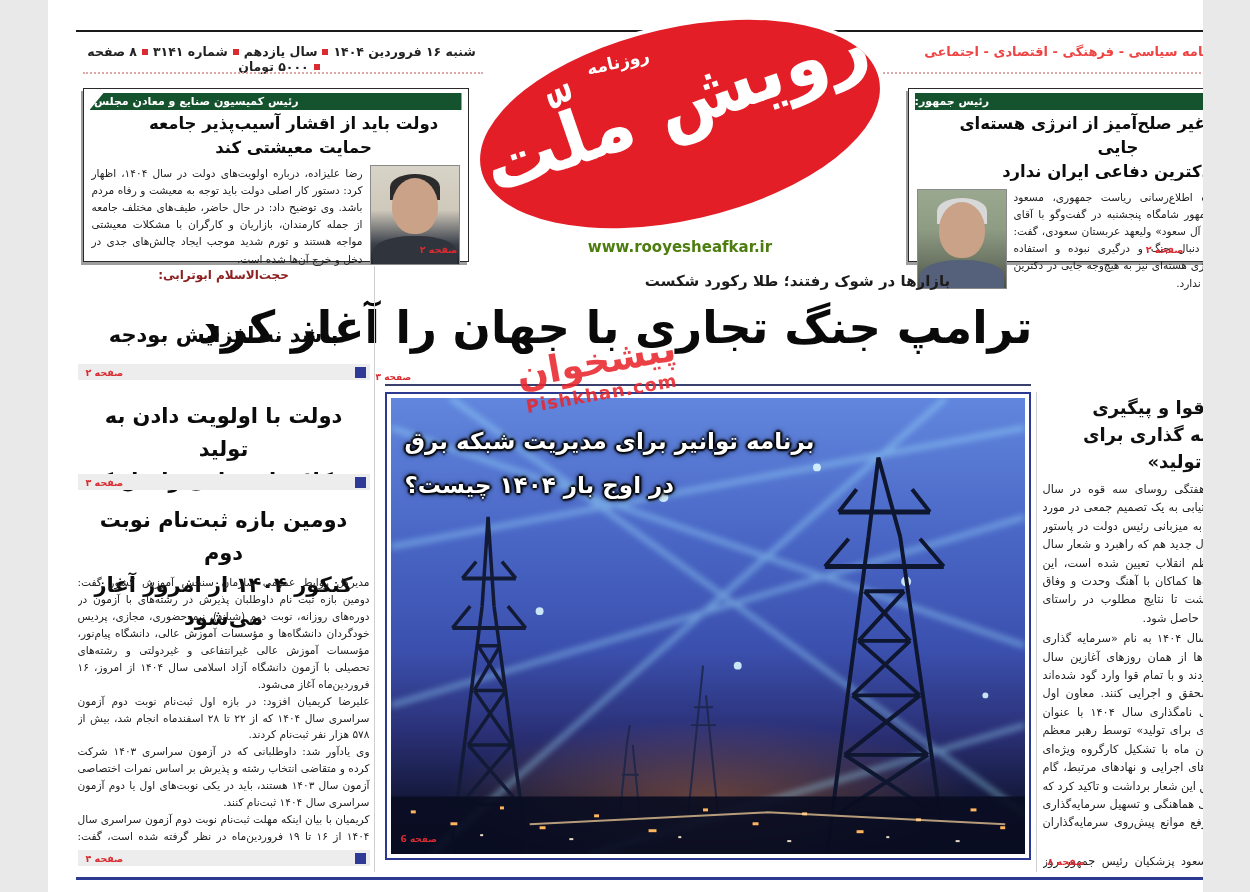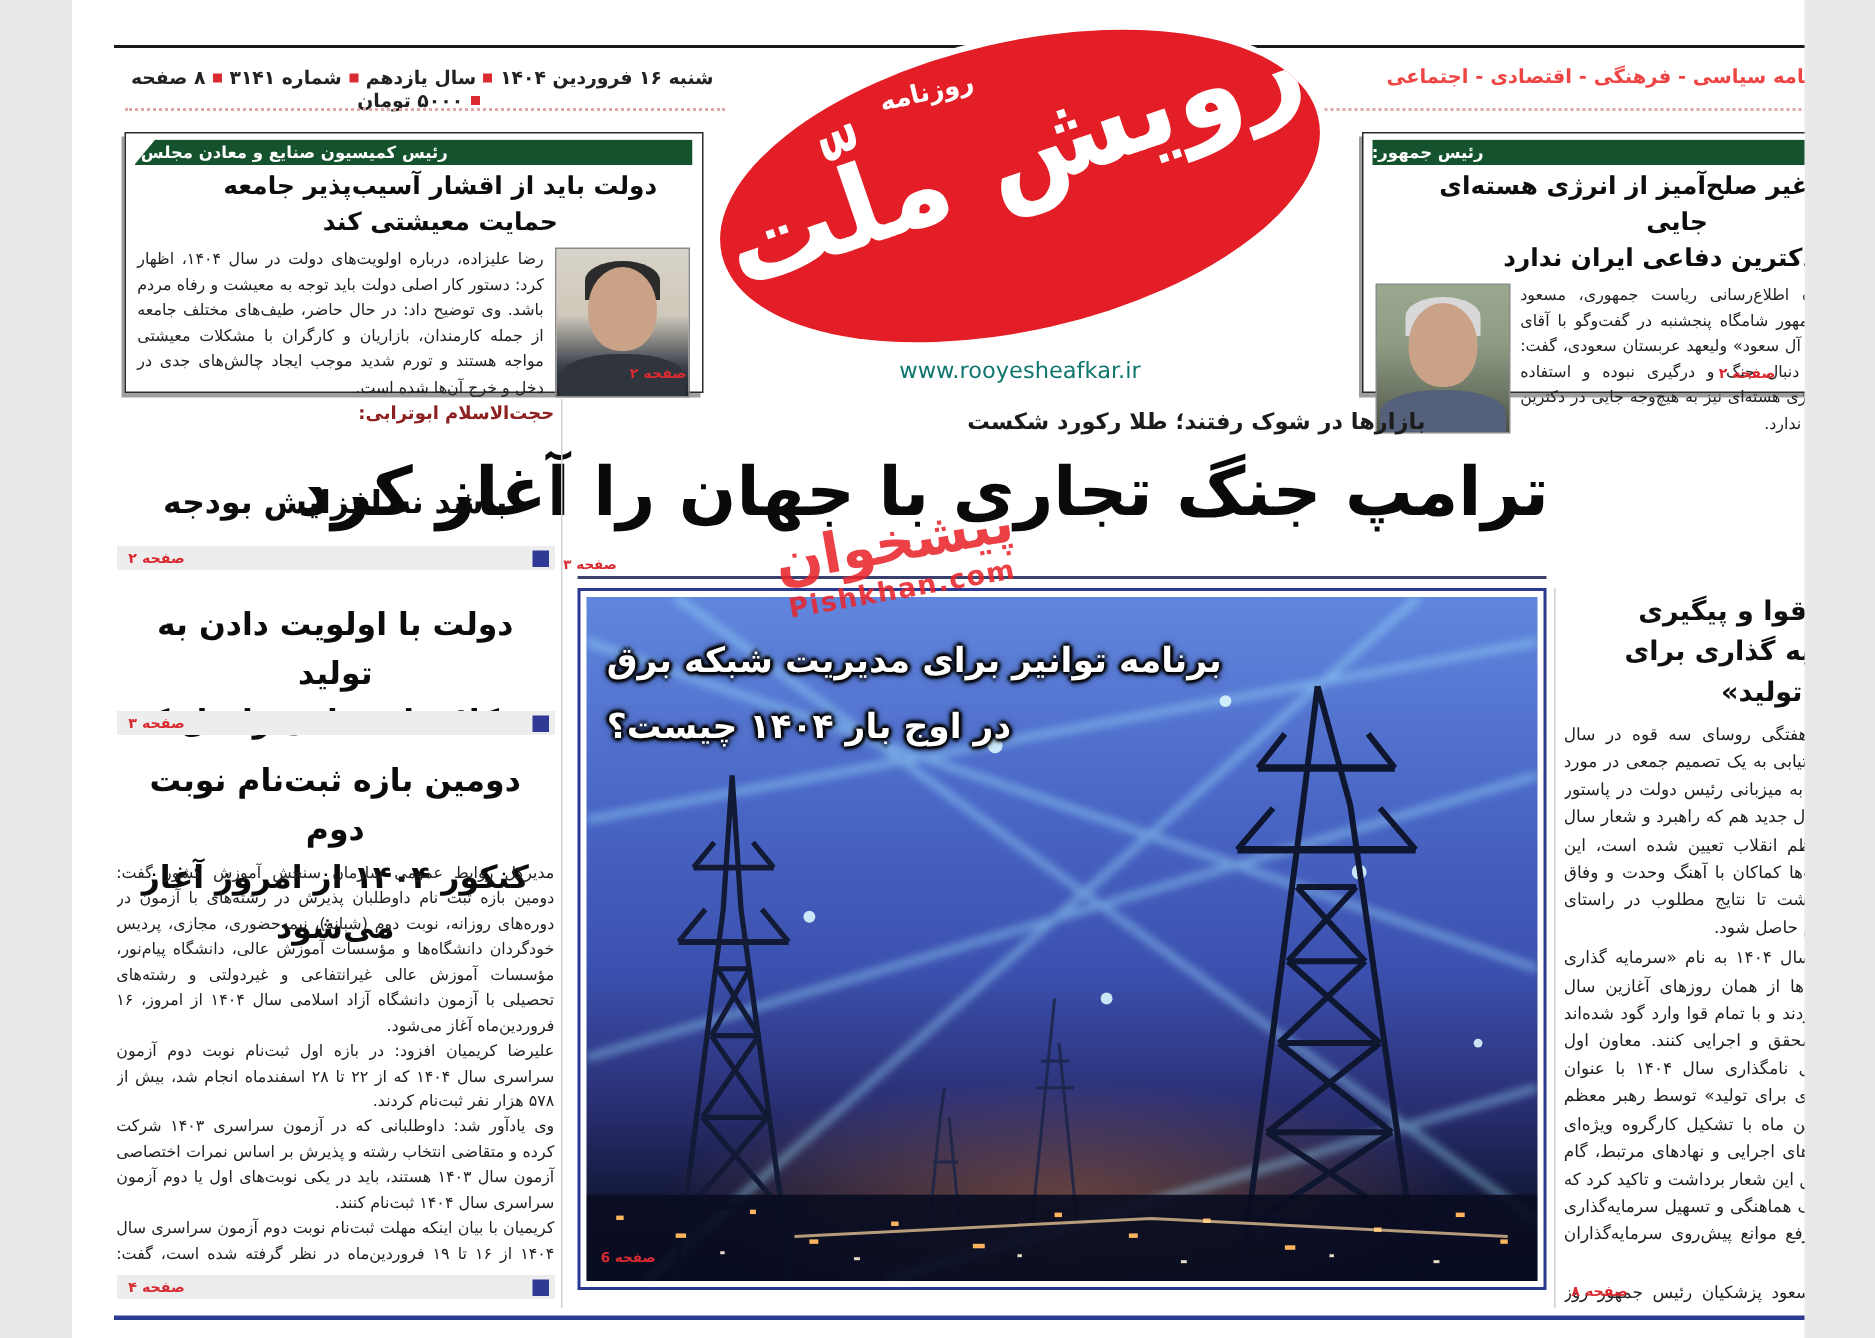--- a/index.html
+++ b/index.html
@@ -27,21 +27,21 @@
   .masthead { top:18px; left:420px; width:425px; height:218px; z-index:5; }
   .ellipse { position:absolute; left:8px; top:10px; width:408px; height:192px;
     background:#e31e26; border-radius:50%; transform:rotate(-13deg);
     box-shadow:0 0 0 4px #fff; overflow:hidden; }
   .logo-fa { position:absolute; width:100%; text-align:center; top:38px; left:0;
     color:#fff; font-size:74px; font-weight:900; transform:rotate(-6deg);
     letter-spacing:-4px; line-height:1; }
   .logo-tag { position:absolute; top:34px; left:118px; color:#fff; font-size:17px;
     font-weight:bold; transform:rotate(-13deg); }
   .site-url { top:238px; left:420px; width:425px; text-align:center;
-    color:#0f766e; font-weight:normal; font-size:15px; direction:ltr; }
+    color:#4d7c0f; font-weight:bold; font-size:15px; direction:ltr; }
 
   
   .newsbox { border:1.5px solid #2a2a2a; background:#fff; box-shadow:-2px 3px 0 rgba(40,40,40,.45); }
   .box-l { top:88px; left:35px;  width:386px; height:174px; }
   .box-r { top:88px; left:860px; width:385px; height:174px; }
   .kicker-bar { position:relative; margin:4px 6px 2px 6px; height:17px; background:#14532d;
     color:#fff; font-size:11px; font-weight:bold; text-align:left; line-height:17px; }
   .kick-left  { clip-path:polygon(0 100%, 14px 0, 100% 0, 100% 100%); }
   .kick-right { clip-path:polygon(0 0, calc(100% - 14px) 0, 100% 100%, 0 100%); }
   .box-hl { text-align:center; font-size:16.5px; font-weight:900; color:#0d0d0d;
@@ -97,21 +97,21 @@
 
   
   .rcol { top:394px; left:995px; width:250px; height:478px; overflow:hidden; }
   .rcol-title { text-align:center; font-size:18px; font-weight:900; color:#101010;
     line-height:1.5; margin-bottom:6px;margin-left:14px; }
   .rcol p { direction:rtl; text-align:justify; font-size:11.3px; line-height:1.63;
     color:#1f1f1f; margin-bottom:2px; }
   .rcol-page { top:856px; left:1000px; }
 
   
-  .lcol-kicker { top:268px; left:30px; width:292px; text-align:right; font-size:12px;
+  .lcol-kicker { top:268px; left:30px; width:292px; text-align:center; font-size:12px;
     font-weight:bold; color:#8d2121; }
   .l-hl { left:30px; width:292px; text-align:center; font-weight:900; color:#0c0c0c;
     font-size:21px; line-height:1.55; }
   .hl1 { top:286px; }
   .hl2 { top:400px; }
   .hl3 { top:504px; }
   .pagebar { left:30px; width:292px; height:16px; background:#ededed;
     display:flex; align-items:center; }
   .pagebar .pagemark { margin-right:auto; margin-left:8px; direction:rtl; order:2; }
   .pagebar .bluesq { order:1; width:11px; height:11px; background:#2e3a96; margin-right:4px; }

